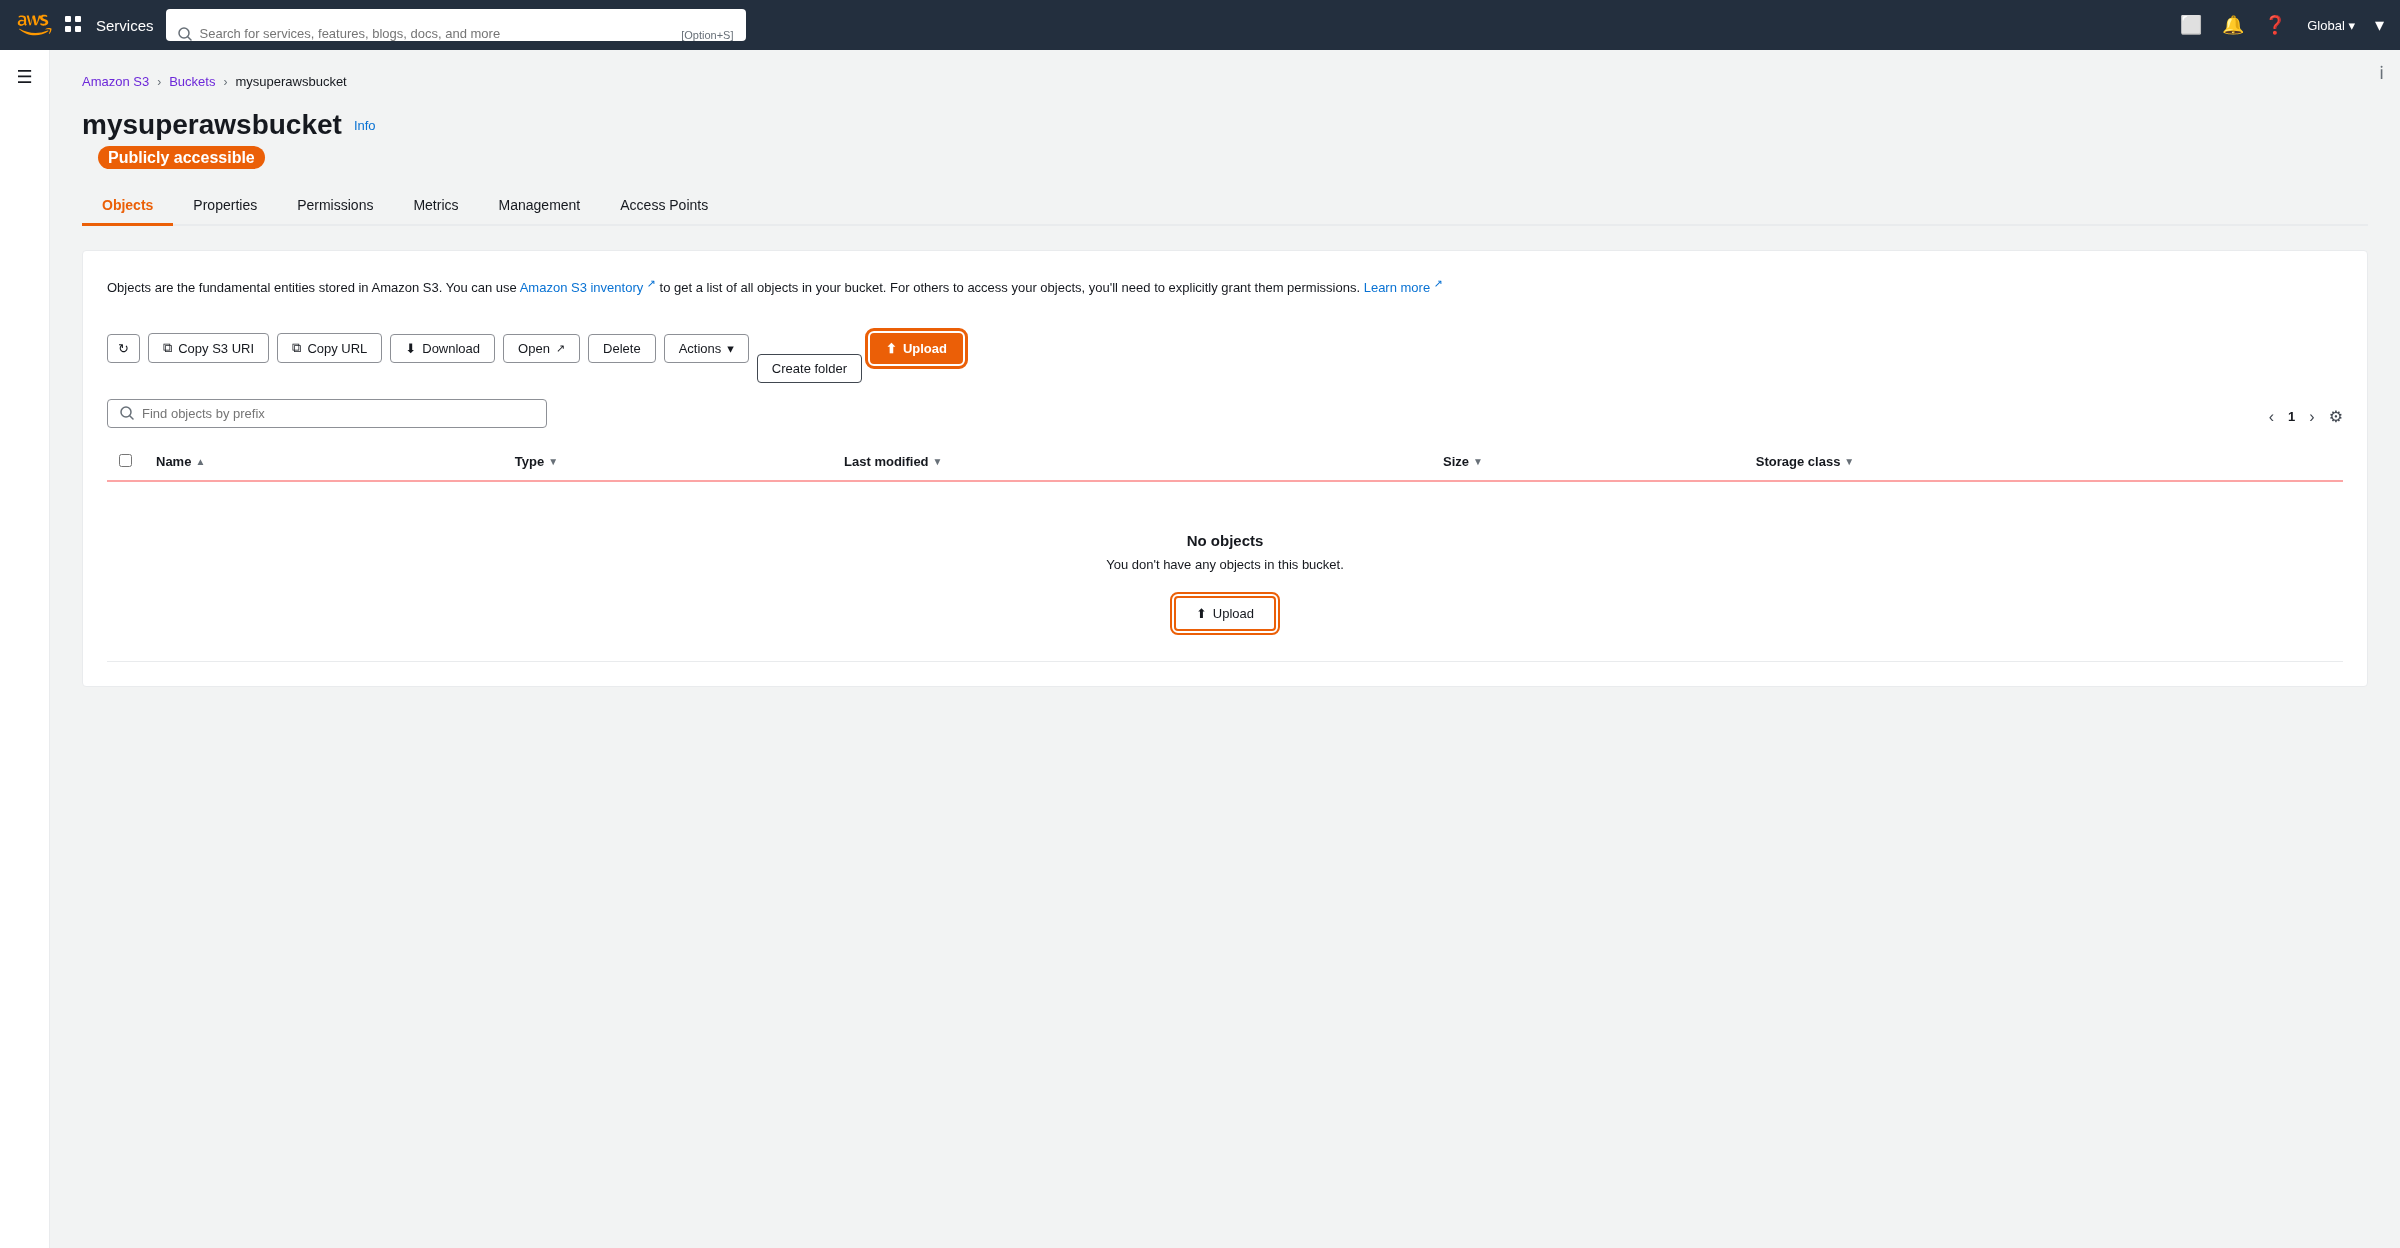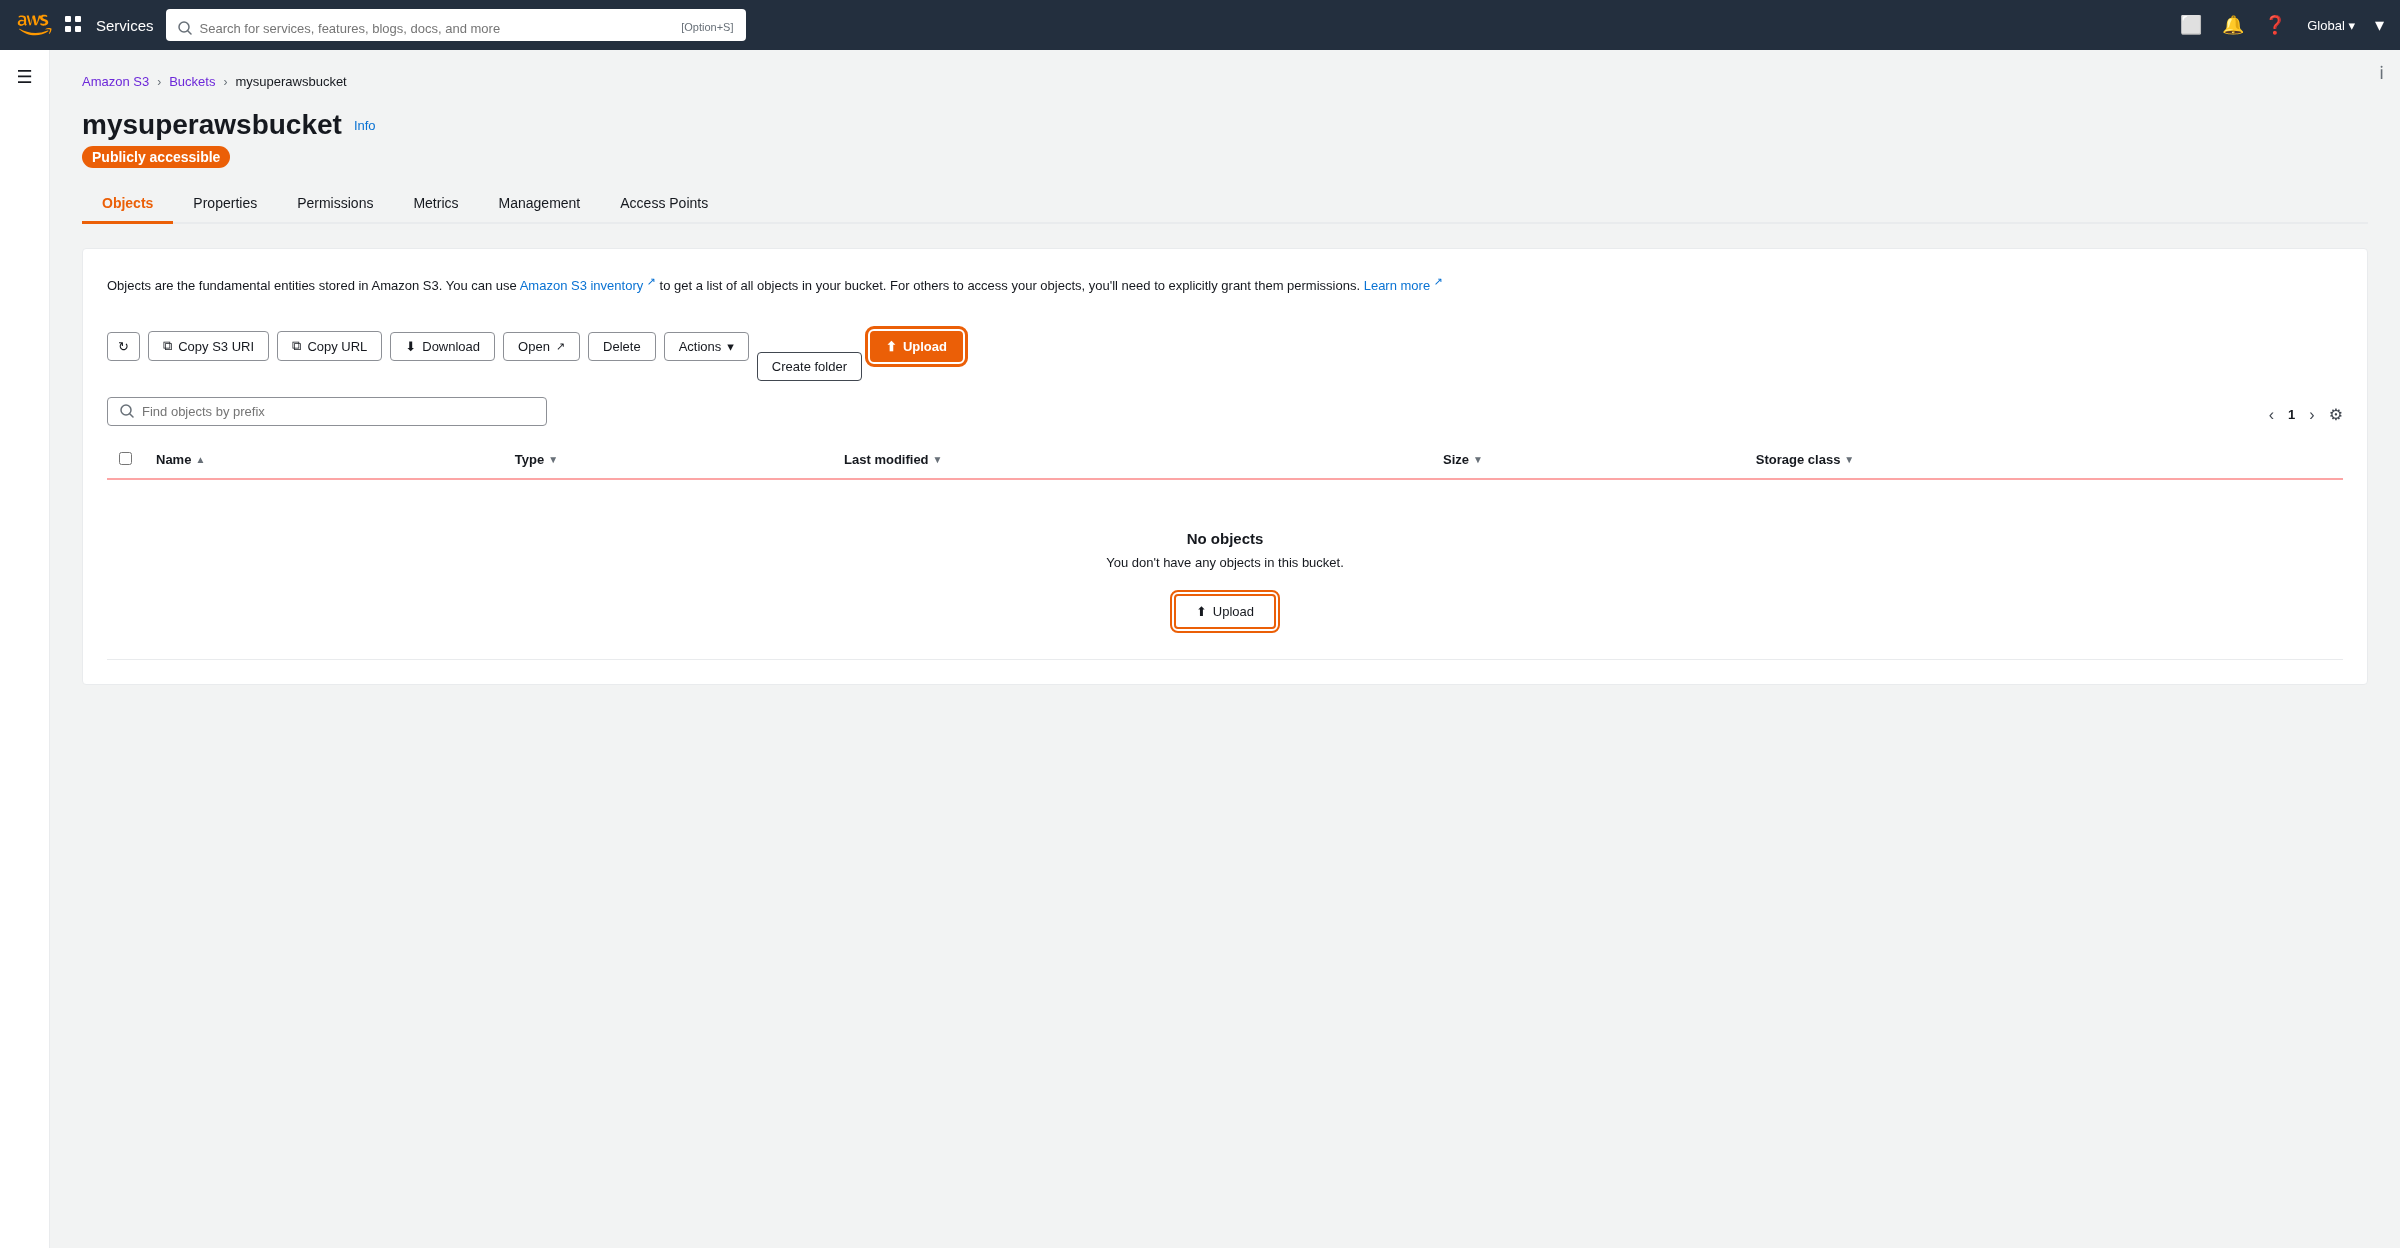--- a/index.html
+++ b/index.html
@@ -27,24 +27,24 @@
       font-size: 15px;
       font-weight: 500;
       cursor: pointer;
       display: flex; align-items: center; gap: 4px;
     }
     .nav-grid-icon { color: #fff; cursor: pointer; margin-right: 2px; }
     .search-bar {
       flex: 1;
       max-width: 580px;
       display: flex;
-      align-items: flex-start;
+      align-items: flex-end;
       background: #fff;
       border-radius: 4px;
-      padding: 12px 12px;
+      padding: 0 12px;
       height: 32px;
       gap: 8px;
     }
     .search-bar input {
       border: none; outline: none;
       font-size: 13px;
       flex: 1;
       color: #16191f;
     }
     .search-shortcut {
@@ -114,24 +114,25 @@
       color: #16191f;
     }
     .info-link {
       font-size: 13px;
       color: #0972d3;
       cursor: pointer;
     }
     .badge-public {
       background: #eb5f07;
       color: #fff;
-      font-size: 14px;
+      font-size: 16px;
       font-weight: 600;
       padding: 3px 10px;
       border-radius: 12px;
+      margin-left: 16px;
     }
 
     
     .tabs {
       display: flex;
       border-bottom: 2px solid #e9ebed;
       margin-bottom: 0;
       margin-top: 20px;
     }
     .tab {

